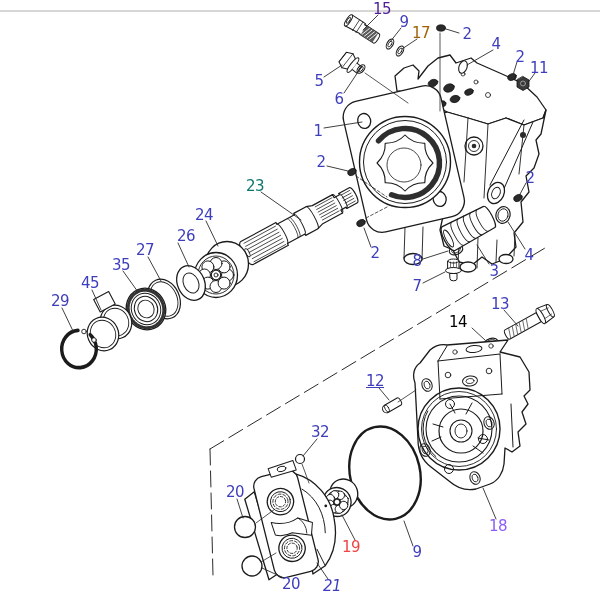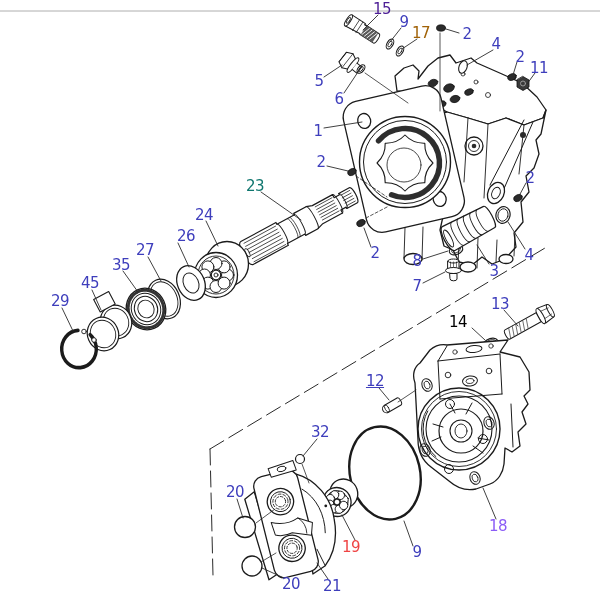--- a/index.html
+++ b/index.html
@@ -378,21 +378,21 @@
     <div class="callout" style="left: 375px; top: 381px; color: rgb(62, 62, 188); text-decoration: underline;">12</div>
     <div class="callout" style="left: 500px; top: 304px; color: rgb(62, 62, 188);">13</div>
     <div class="callout" style="left: 458px; top: 322px; color: #000000;">14</div>
     <div class="callout" style="left: 382px; top: 9px; color: #4c1d95;">15</div>
     <div class="callout" style="left: 404px; top: 22px; color: rgb(62, 62, 188);">9</div>
     <div class="callout" style="left: 421px; top: 33px; color: #a16207;">17</div>
     <div class="callout" style="left: 498px; top: 526px; color: #8b5cf6;">18</div>
     <div class="callout" style="left: 351px; top: 547px; color: #ef4444;">19</div>
     <div class="callout" style="left: 235px; top: 492px; color: rgb(62, 62, 188);">20</div>
     <div class="callout" style="left: 291px; top: 584px; color: rgb(62, 62, 188);">20</div>
-    <div class="callout" style="left: 332px; top: 586px; color: rgb(62, 62, 188);">21</div>
+    <div class="callout" style="left: 332px; top: 586px; color: rgb(62, 62, 188); font-style: italic;">21</div>
     <div class="callout" style="left: 320px; top: 432px; color: rgb(62, 62, 188);">32</div>
     <div class="callout" style="left: 255px; top: 186px; color: #0f766e;">23</div>
     <div class="callout" style="left: 204px; top: 215px; color: rgb(62, 62, 188);">24</div>
     <div class="callout" style="left: 121px; top: 265px; color: rgb(62, 62, 188);">35</div>
     <div class="callout" style="left: 176px; top: 236px; color: rgb(62, 62, 188); margin-left: 10px;">26</div>
     <div class="callout" style="left: 145px; top: 250px; color: rgb(62, 62, 188);">27</div>
     <div class="callout" style="left: 90px; top: 283px; color: rgb(62, 62, 188);">45</div>
     <div class="callout" style="left: 60px; top: 301px; color: rgb(62, 62, 188);">29</div>
   </div>
 

